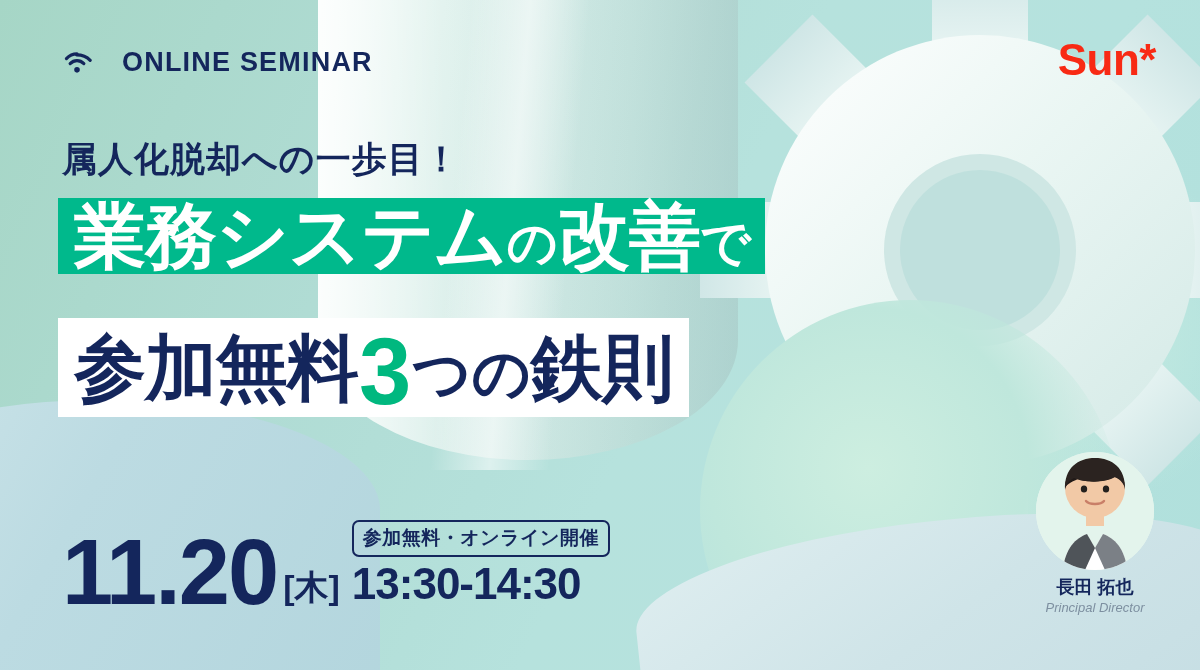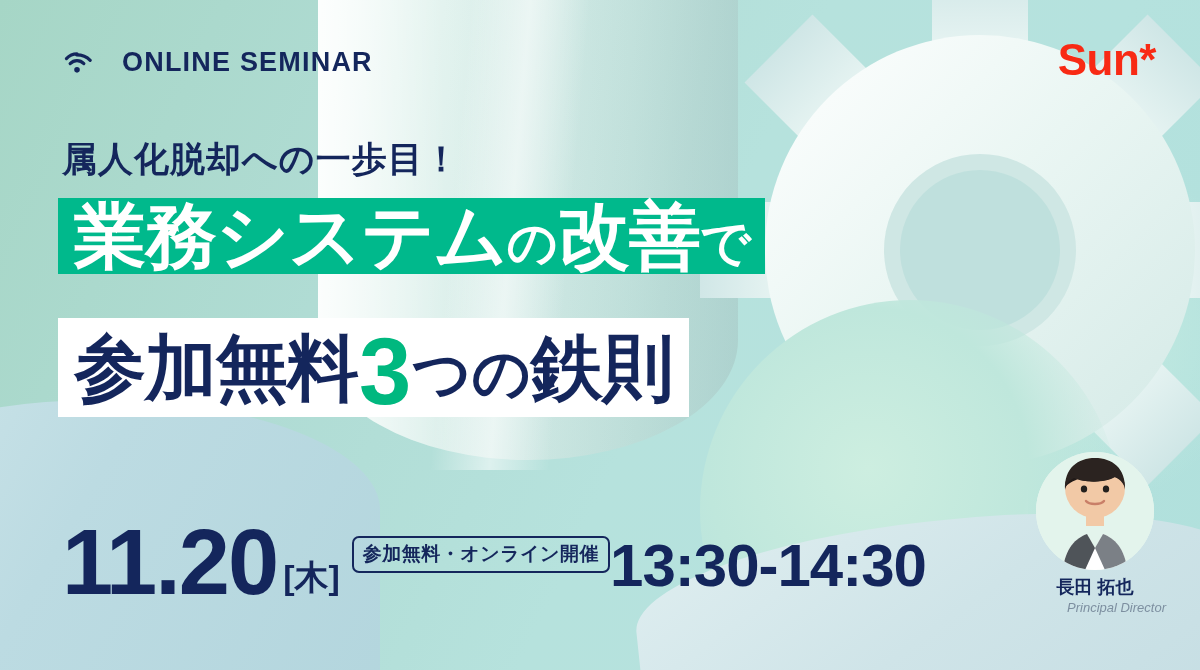--- a/index.html
+++ b/index.html
@@ -122,30 +122,30 @@
     display:flex; align-items:flex-end;
   }
   .date-big {
     font-size:92px; font-weight:bold; color:#14265c;
     line-height:.92; letter-spacing:-2px;
   }
   .date-dow {
     font-size:34px; font-weight:bold; color:#14265c;
     line-height:1; padding:0 2px 11px 6px;
   }
-  .time-col { display:flex; flex-direction:row; padding-left:10px; }
+  .time-col { display:flex; flex-direction:column; padding-left:10px; }
   .free-badge {
     display:inline-block; align-self:flex-start;
     border:2px solid #14265c; border-radius:7px;
     padding:3px 9px 4px; margin-bottom:5px;
     font-size:19px; font-weight:bold; color:#14265c;
     letter-spacing:.5px; white-space:nowrap;
   }
   .time-text {
-    font-size:60px; font-weight:bold; color:#14265c;
+    font-size:44px; font-weight:bold; color:#14265c;
     line-height:1; letter-spacing:-1px; padding-bottom:9px;
   }
 
   
   .speakers {
     position:absolute; right:34px; top:452px;
     display:flex; 
   }
   .speaker { width:142px; text-align:center; }
   .avatar-wrap {
@@ -153,21 +153,21 @@
     border-radius:50%; overflow:hidden; position:relative;
     background:#e6f5ef;
   }
   .avatar-wrap svg { display:block; width:118px; height:118px; }
   .sp-name {
     font-size:18px; font-weight:bold; color:#14265c;
     line-height:1.1; white-space:nowrap;
   }
   .sp-role {
     font-size:13px; font-style:italic; color:#7d8fa0;
-    margin-top:3px; line-height:1.1; white-space:nowrap;text-align:right;
+    margin-top:3px; line-height:1.1; white-space:nowrap;
   }
 </style>
 </head>
 <body>
 
 <div id="banner">
 
   <div class="bg-layer">
     <div class="gear-shape mint-disc-2"></div>
     <div class="gear-shape gear-cyl-a"></div>

